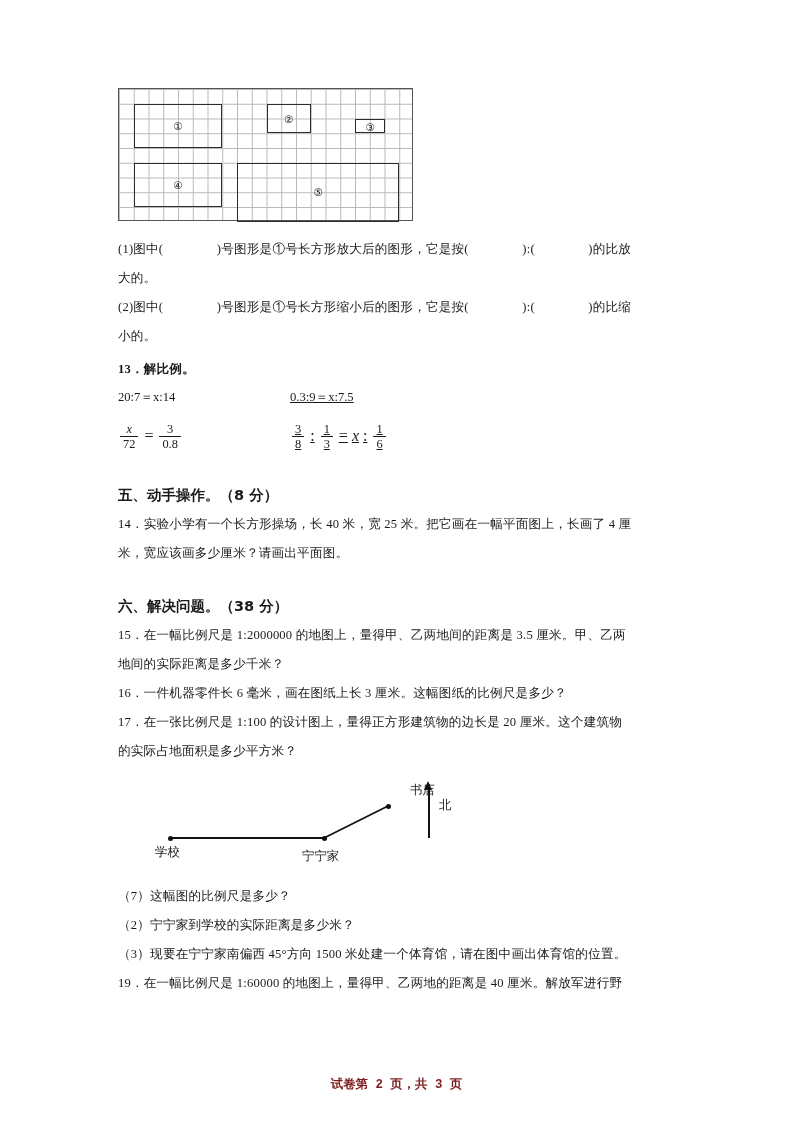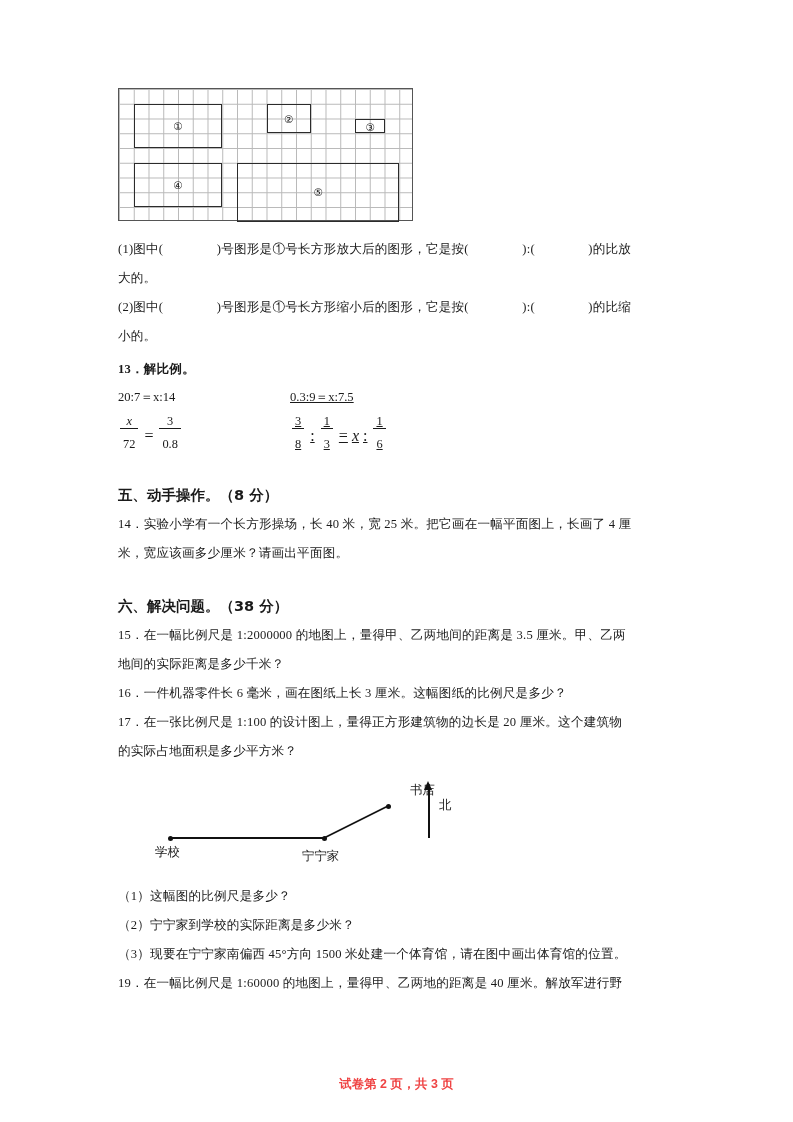--- a/index.html
+++ b/index.html
@@ -90,21 +90,21 @@
   .frac {
     display: inline-flex;
     flex-direction: column;
     align-items: center;
     vertical-align: middle;
     margin: 0 2px;
     font-size: 12.4px;
     line-height: 14px;
   }
   .frac .num { padding: 0 3px; }
-  .frac .den { padding: 8px 3px; border-top: 1.1px solid #1a1a1a; }
+  .frac .den { padding: 0 3px; border-top: 1.1px solid #1a1a1a; }
   .italic { font-style: italic; }
   .op { margin: 0 4px; }
 
   
   .map-figure {
     position: relative;
     width: 340px;
     height: 100px;
     margin: 10px 0 6px 20px;
   }
@@ -134,22 +134,22 @@
 
   
   .footer {
     position: absolute;
     left: 0;
     top: 1076px;
     width: 793px;
     text-align: center;
     font-size: 12.4px;
     font-weight: bold;
-    color: #ef4444;
-    font-family: Liberation Sans, sans-serif;
+    color: #7f1d1d;
+    font-family: Liberation Mono, monospace;
   }
 </style>
 </head>
 <body>
 
 <div class="page">
   <div class="content">
 
     <div class="figure-grid">
       <div class="shape" style="left:14.75px; top:14.75px; width:88.5px; height:44.25px;">
@@ -233,21 +233,21 @@
       <span class="dot" style="left:183.5px; top:59.5px;"></span>
       <span class="dot" style="left:247.5px; top:27.5px;"></span>
       <span class="map-label" style="left:17px; top:68px;">学校</span>
       <span class="map-label" style="left:164px; top:72px;">宁宁家</span>
       <span class="map-label" style="left:248px; top:6px;margin-left:24px;">书店</span>
       <span class="north-stem" style="left:290px; top:13px; height:49px;"></span>
       <span class="north-head" style="left:286.2px; top:5px;"></span>
       <span class="map-label" style="left:301px; top:21px;">北</span>
     </div>
 
-    <div class="para">（1）这幅图的比例尺是多少？</div>
+    <div class="para">（7）这幅图的比例尺是多少？</div>
     <div class="para">（2）宁宁家到学校的实际距离是多少米？</div>
     <div class="para">（3）现要在宁宁家南偏西 45°方向 1500 米处建一个体育馆，请在图中画出体育馆的位置。</div>
     <div class="para">19．在一幅比例尺是 1:60000 的地图上，量得甲、乙两地的距离是 40 厘米。解放军进行野</div>
 
   </div>
 
   <div class="footer">试卷第 2 页，共 3 页</div>
 </div>
 
 </body></html>

